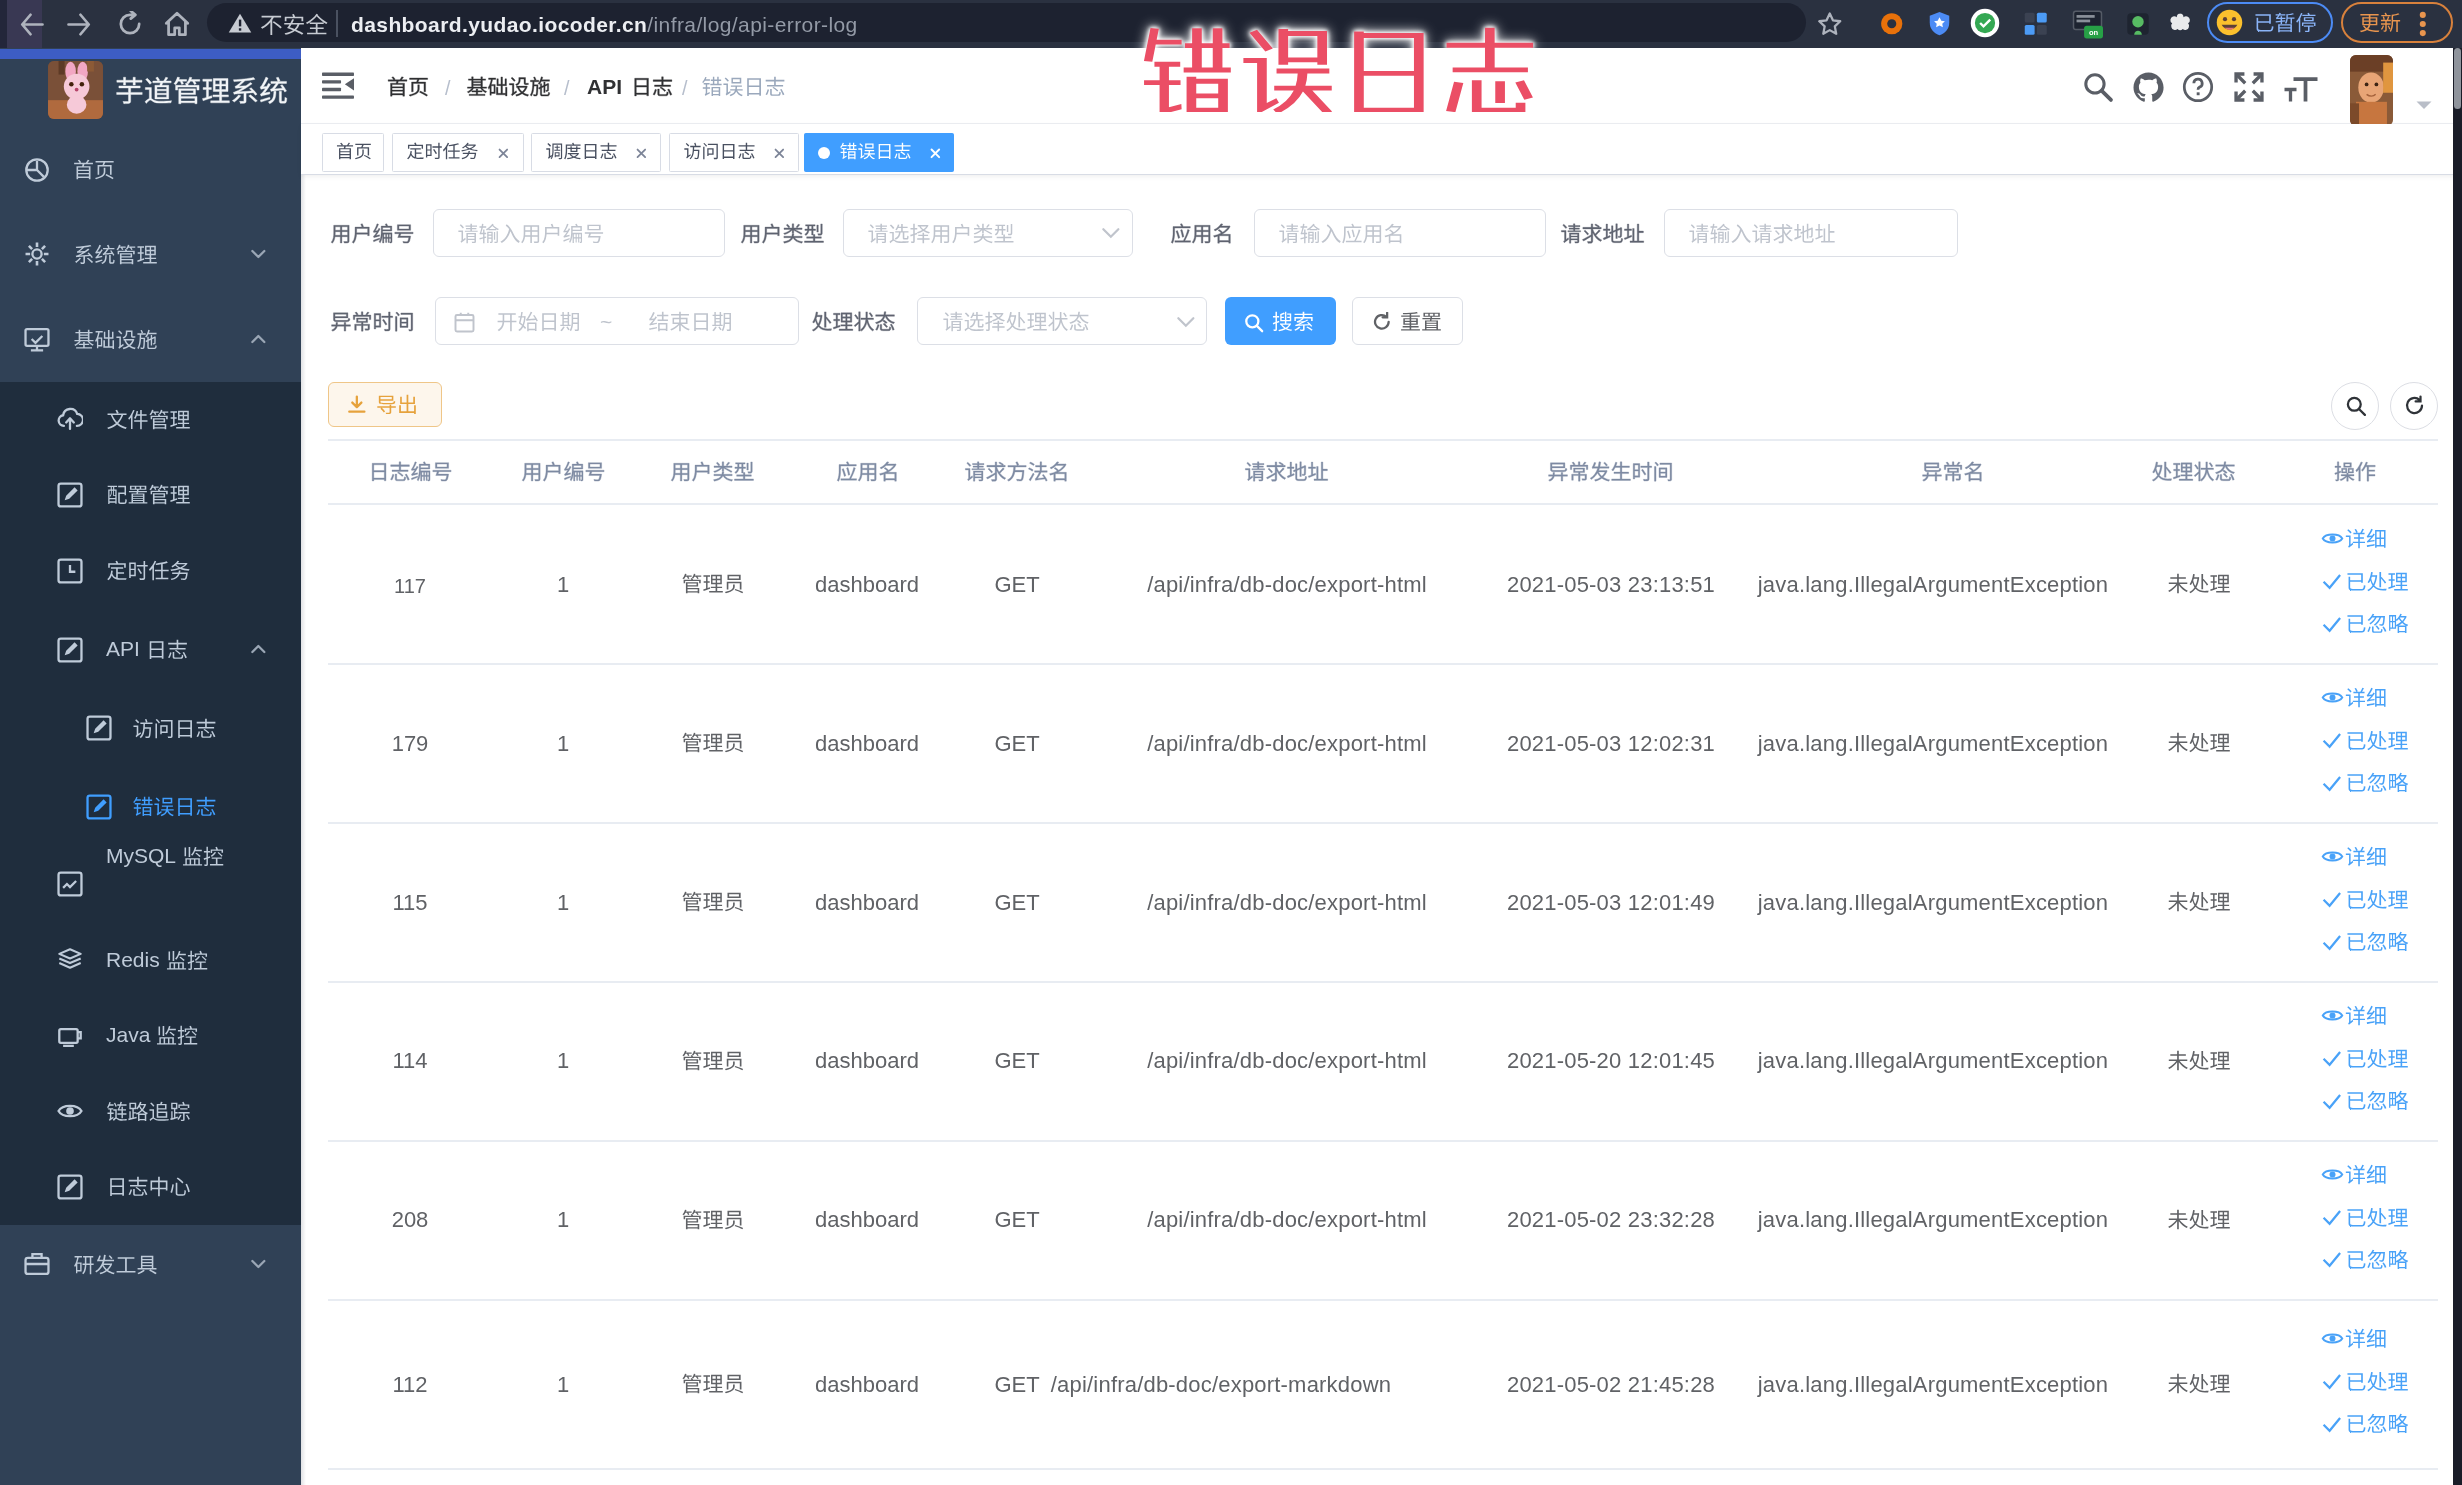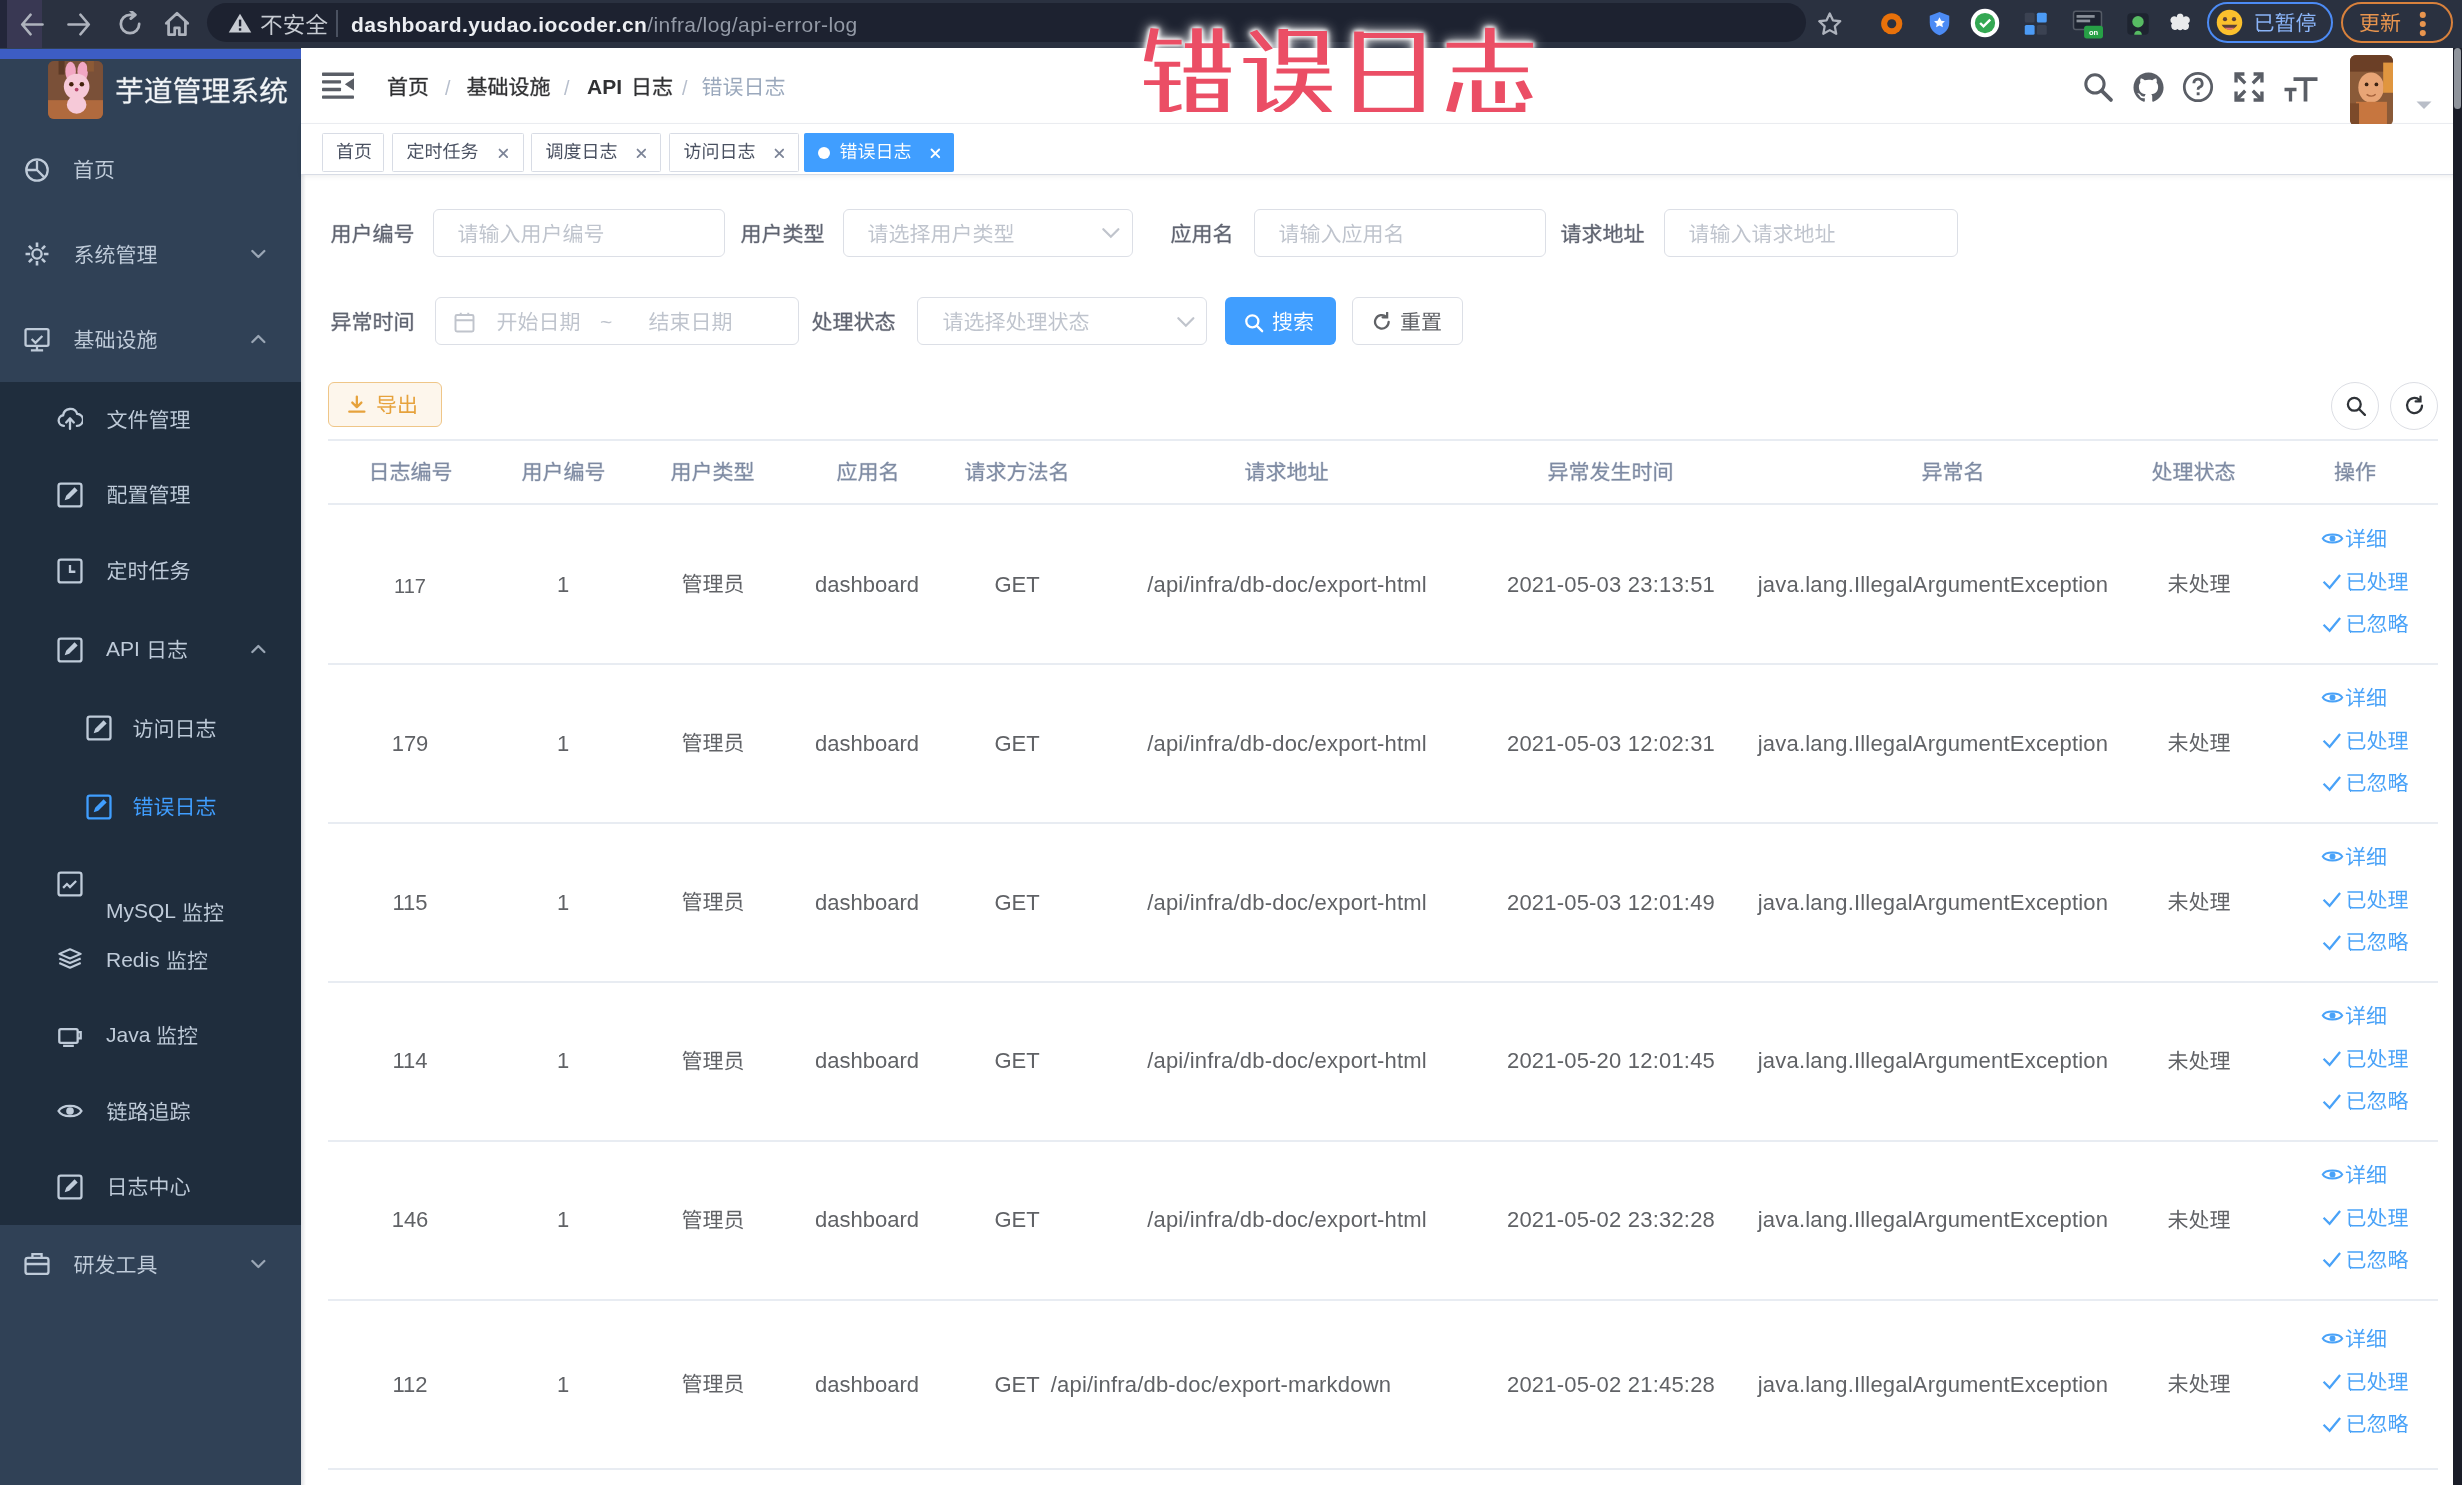--- a/index.html
+++ b/index.html
@@ -316,21 +316,21 @@
 <div style="position:absolute;left:132px;top:796px;height:21px"><svg class="ck" width="85" height="21" viewBox="0 0 4000 1000" fill="#409eff">
         <use href="#n9519"></use>
         <use href="#n8bef" x="1000"></use>
         <use href="#n65e5" x="2000"></use>
         <use href="#n5fd7" x="3000"></use>
       </svg></div>
 <div style="left:57px;top:871px"><svg width="26" height="26" viewBox="0 0 34 34" style="">
         <rect x="2" y="2" width="30" height="30" rx="3" fill="none" stroke="#bfcbd9" stroke-width="3"></rect>
         <path d="M8 22 l5-5 4 4 8-8" stroke="#bfcbd9" stroke-width="3" fill="none"></path>
       </svg></div>
-<div style="position:absolute;left:106px;top:899px;height:24px;display:flex;align-items:flex-end;white-space:nowrap;font-size:21px;color:#bfcbd9">
+<div style="position:absolute;left:106px;top:844px;height:24px;display:flex;align-items:center;white-space:nowrap;font-size:21px;color:#bfcbd9">
       <span style="position:static">MySQL&nbsp;</span>
       <svg class="ck" width="42" height="21" viewBox="0 0 2000 1000" fill="#bfcbd9">
         <use href="#n76d1"></use>
         <use href="#n63a7" x="1000"></use>
       </svg>
     </div>
 <div style="left:57px;top:947px"><svg width="26" height="26" viewBox="0 0 34 34" style="">
         <path d="M17 3 L31 9 L17 15 L3 9 Z M3 15 l14 6 14-6 M3 21 l14 6 14-6" stroke="#bfcbd9" stroke-width="2.8" fill="none" stroke-linejoin="round"></path>
       </svg></div>
 <div style="position:absolute;left:106px;top:948px;height:24px;display:flex;align-items:center;white-space:nowrap;font-size:21px;color:#bfcbd9">
@@ -862,21 +862,21 @@
       </svg></div>
 <div style="left:2322px;top:1092px"><svg width="19.7" height="18" viewBox="0 0 26 24" style="">
         <path d="M2 13 l8 8 L24 4" fill="none" stroke="#49a2f8" stroke-width="3"></path>
       </svg></div>
 <div style="left:2345px;top:1090px;height:21px"><svg class="ck" width="64" height="21" viewBox="0 0 3000 1000" fill="#49a2f8">
         <use href="#n5df2"></use>
         <use href="#n5ffd" x="1000"></use>
         <use href="#n7565" x="2000"></use>
       </svg></div>
 <div style="left:328px;top:1140px;width:2110px;height:1.5px;background:#e8ecf2"></div>
-<div style="position:absolute;left:410px;transform:translateX(-50%);top:1219px;font-size:22px;font-weight:400;color:#606266;line-height:0;white-space:nowrap;"><span style="vertical-align:middle">146</span></div>
+<div style="position:absolute;left:410px;transform:translateX(-50%);top:1219px;font-size:22px;font-weight:400;color:#606266;line-height:0;white-space:nowrap;"><span style="vertical-align:middle">208</span></div>
 <div style="position:absolute;left:563px;transform:translateX(-50%);top:1219px;font-size:22px;font-weight:400;color:#606266;line-height:0;white-space:nowrap;"><span style="vertical-align:middle">1</span></div>
 <div style="position:absolute;left:681px;top:1209px;height:21px"><svg class="ck" width="64" height="21" viewBox="0 0 3000 1000" fill="#606266">
         <use href="#n7ba1"></use>
         <use href="#n7406" x="1000"></use>
         <use href="#n5458" x="2000"></use>
       </svg></div>
 <div style="position:absolute;left:867px;transform:translateX(-50%);top:1219px;font-size:22px;font-weight:400;color:#606266;line-height:0;white-space:nowrap;"><span style="vertical-align:middle">dashboard</span></div>
 <div style="position:absolute;left:1017px;transform:translateX(-50%);top:1219px;font-size:22px;font-weight:400;color:#606266;line-height:0;white-space:nowrap;"><span style="vertical-align:middle">GET</span></div>
 <div style="position:absolute;left:1287px;transform:translateX(-50%);top:1219px;font-size:22px;font-weight:400;color:#606266;line-height:0;white-space:nowrap;letter-spacing:0.2px;"><span style="vertical-align:middle">/api/infra/db-doc/export-html</span></div>
 <div style="position:absolute;left:1611px;transform:translateX(-50%);top:1219px;font-size:22px;font-weight:400;color:#606266;line-height:0;white-space:nowrap;letter-spacing:0.2px;"><span style="vertical-align:middle">2021-05-02 23:32:28</span></div>

